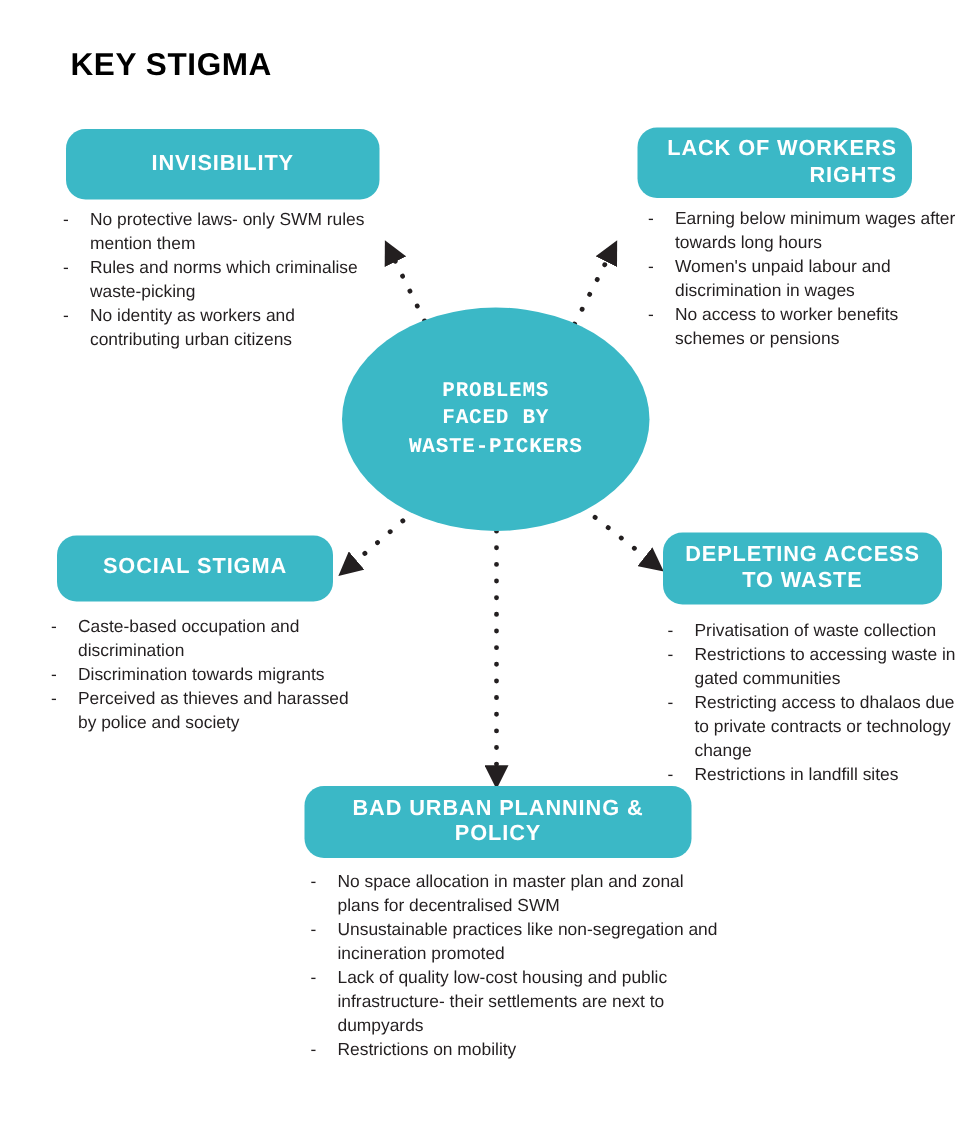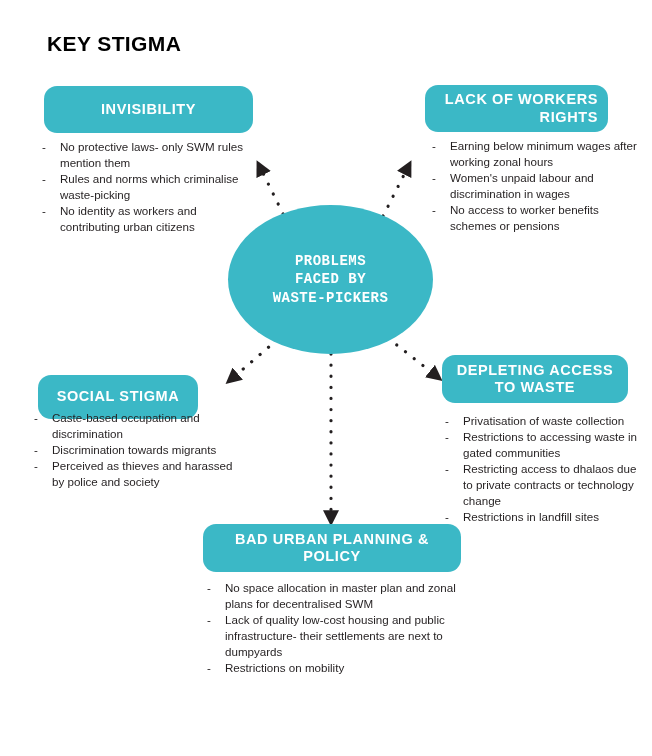--- a/index.html
+++ b/index.html
@@ -147,27 +147,27 @@
       <li>Rules and norms which criminalise waste-picking</li>
       <li>No identity as workers and contributing urban citizens</li>
     </ul>
   </div>
 
   <div class="pill" style="left:425px; top:85px; width:183px; height:47px;text-align:right;">
     <span>LACK OF WORKERS RIGHTS</span>
   </div>
   <div class="bullets" style="left:430px; top:138px; width:212px;">
     <ul>
-      <li>Earning below minimum wages after working zonal hours</li>
+      <li>Earning below minimum wages after towards long hours</li>
       <li>Women's unpaid labour and discrimination in wages</li>
       <li>No access to worker benefits schemes or pensions</li>
     </ul>
   </div>
 
-  <div class="pill" style="left:38px; top:375px; width:160px; height:44px;">
+  <div class="pill" style="left:38px; top:357px; width:184px; height:44px;">
     <span>SOCIAL STIGMA</span>
   </div>
   <div class="bullets" style="left:32px; top:410px; width:208px;">
     <ul>
       <li>Caste-based occupation and discrimination</li>
       <li>Discrimination towards migrants</li>
       <li>Perceived as thieves and harassed by police and society</li>
     </ul>
   </div>
 
@@ -182,18 +182,19 @@
       <li>Restrictions in landfill sites</li>
     </ul>
   </div>
 
   <div class="pill" style="left:203px; top:524px; width:258px; height:48px;">
     <span>BAD URBAN PLANNING &amp; POLICY</span>
   </div>
   <div class="bullets" style="left:205px; top:580px; width:278px;">
     <ul>
       <li>No space allocation in master plan and zonal plans for decentralised SWM</li>
+      <li>Unsustainable practices like non-segregation and incineration promoted</li>
       <li>Lack of quality low-cost housing and public infrastructure- their settlements are next to dumpyards</li>
       <li>Restrictions on mobility</li>
     </ul>
   </div>
 
 </div>
 
 </body></html>

